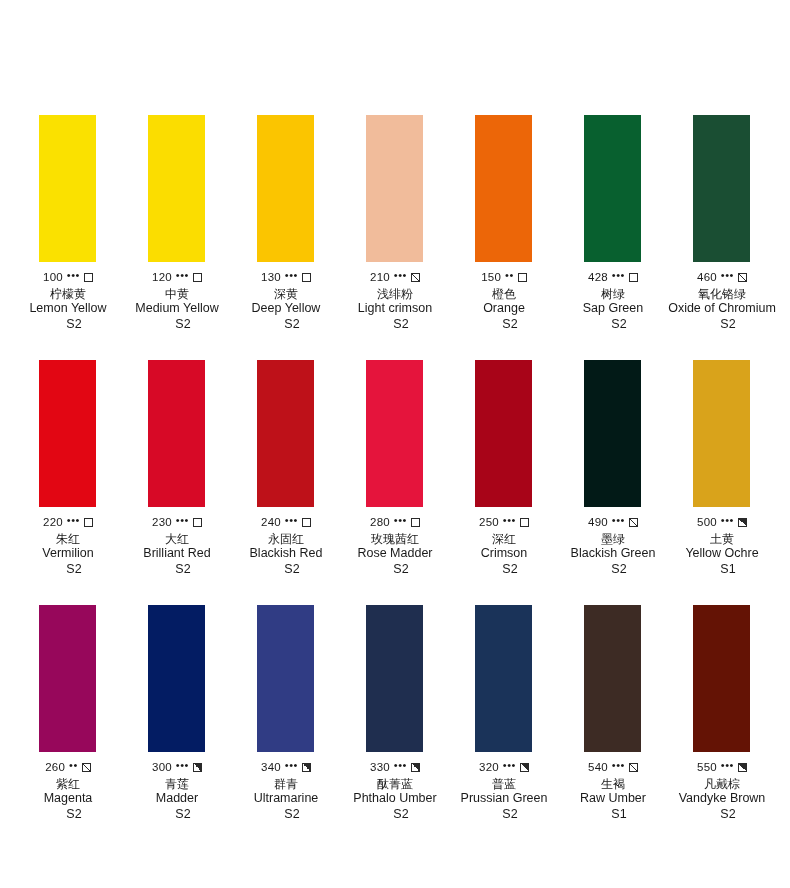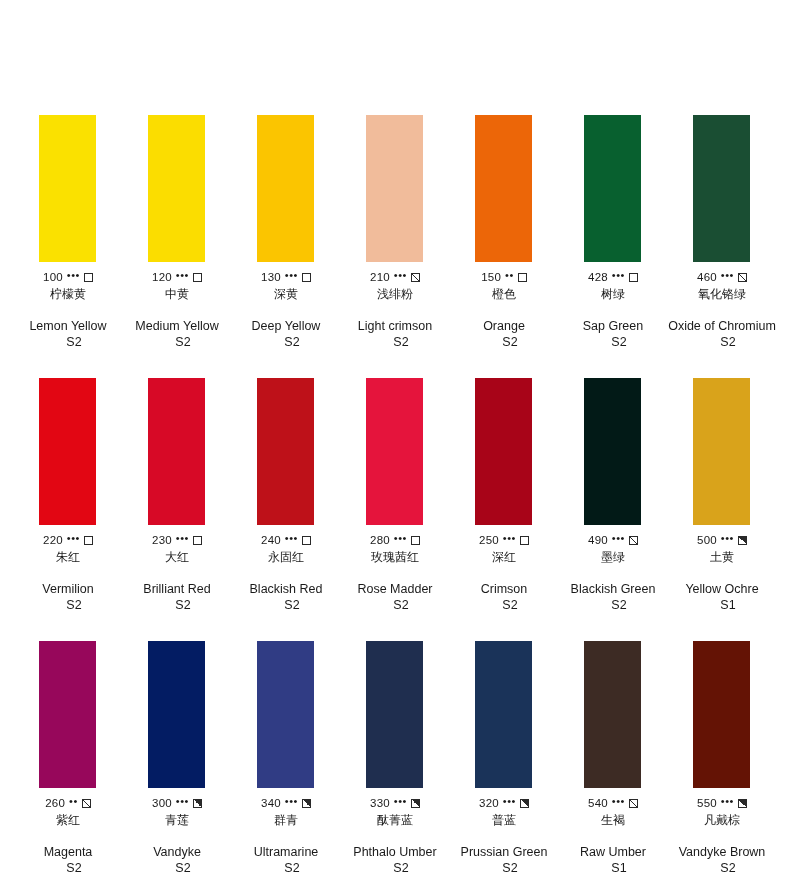--- a/index.html
+++ b/index.html
@@ -94,21 +94,21 @@
   }
 
   .name-cn {
     margin-top: 4px;
     font-size: 12px;
     line-height: 14px;
     text-align: left;
     font-family: "DejaVu Sans", "Liberation Sans", sans-serif;
   }
   .name-en {
-    margin-top: 18px;
+    margin-top: 0;
     font-size: 12.5px;
     line-height: 14px;
     text-align: center;
     white-space: nowrap;
   }
   .series {
     margin-top: 2px;
     font-size: 12.5px;
     line-height: 14px;
     text-align: right;
@@ -291,21 +291,21 @@
           <div class="series">S2</div>
         </div>
         <div class="cell">
           <div class="swatch" style="background: rgb(3, 28, 99);"></div>
           <div class="meta">
             <span class="code">300</span>
             <span class="stars">•••</span>
             <span class="box half"></span>
           </div>
           <div class="name-cn">青莲</div>
-          <div class="name-en">Vandyke</div>
+          <div class="name-en">Madder</div>
           <div class="series">S2</div>
         </div>
         <div class="cell">
           <div class="swatch" style="background: rgb(48, 60, 132);"></div>
           <div class="meta">
             <span class="code">340</span>
             <span class="stars">•••</span>
             <span class="box half"></span>
           </div>
           <div class="name-cn">群青</div>

